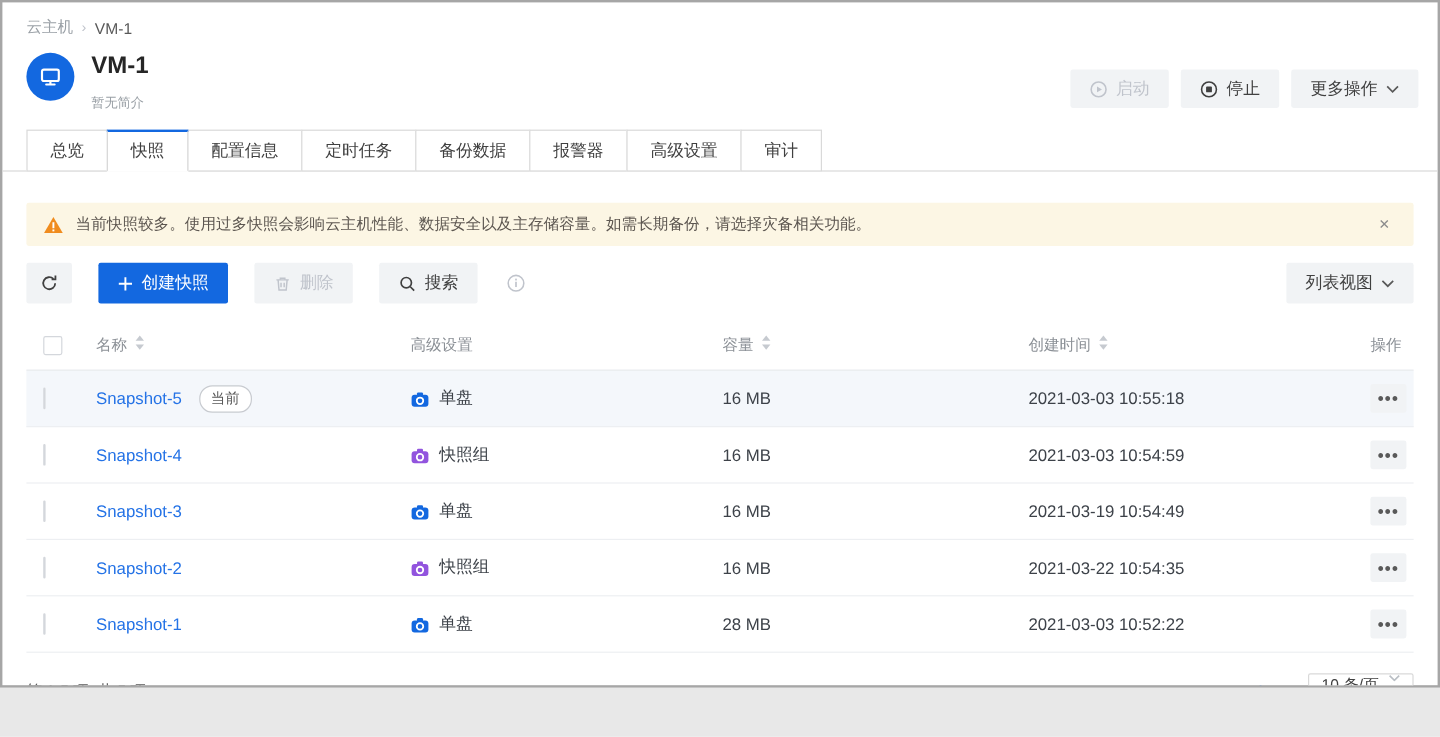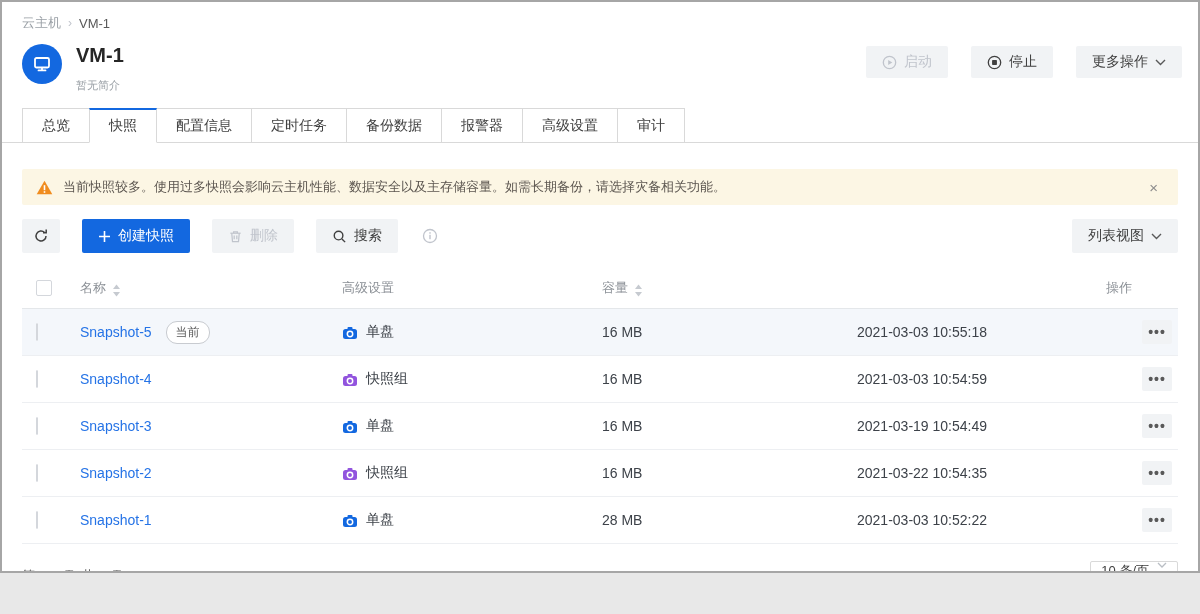--- a/index.html
+++ b/index.html
@@ -13,21 +13,21 @@
   .breadcrumb { padding:12px 20px 0 20px; font-size:13px; color:#9aa0a6; display:flex; gap:7px; align-items:center; }
   .breadcrumb .crumb-root { color:#9aa0a6; cursor:pointer; }
   .breadcrumb .crumb-sep { color:#c0c4cc; font-size:12px; }
   .breadcrumb .crumb-current { color:#595959; }
   
   .header { display:flex; justify-content:space-between; align-items:flex-start; padding:10px 16px 0 20px; }
   .header-left { display:flex; gap:14px; }
   .vm-avatar { width:40px; height:40px; border-radius:50%; background:#1368e0; display:flex; align-items:center; justify-content:center; flex:0 0 auto; margin-top:2px; }
   .title-block .page-title { font-size:20px; font-weight:bold; color:#262626; line-height:26px; }
   .title-block .page-subtitle { font-size:11px; color:#9aa0a6; margin-top:10px; }
-  .header-actions { display:flex; gap:23px; margin-top:4px; }
+  .header-actions { display:flex; gap:10px; margin-top:16px; }
   .btn { display:inline-flex; align-items:center; justify-content:center; gap:7px; height:32px; padding:0 16px;
          background:#f1f3f5; border:none; border-radius:2px; font-size:14px; color:#404040; cursor:pointer;
          font-family:inherit; }
   .btn.disabled { color:#c0c4cc; cursor:default; }
   .btn.primary { background:#1368e0; color:#fff; }
   
   .tabs { display:flex; padding:14px 20px 0 20px; border-bottom:1px solid #d9d9d9;text-align:right; }
   .tab { height:35px; padding:0 19px; display:flex; align-items:center; font-size:14px; color:#404040;
          background:#fff; border:1px solid #d9d9d9; border-bottom:none; margin-left:-1px; cursor:pointer;
          position:relative; top:1px; border-bottom:1px solid #d9d9d9; }
@@ -43,21 +43,21 @@
   
   .toolbar { margin-top:14px; display:flex; align-items:center; gap:22px; }
   .icon-btn { width:38px; height:34px; background:#f1f3f5; border:none; border-radius:2px; display:flex;
               align-items:center; justify-content:center; cursor:pointer; }
   .toolbar .btn { height:34px; }
   .info-icon { margin-left:2px; display:flex; align-items:center; }
   .toolbar-spacer { flex:1; }
   
   .grid-row { display:grid; grid-template-columns:58px 262px 260px 255px 285px 1fr; align-items:center; }
   .thead { margin-top:14px; height:42px; border-bottom:1px solid #e4e7ea; font-size:13px; color:#8b9096; }
-  .th { display:flex; align-items:flex-end; gap:6px; }
+  .th { display:flex; align-items:flex-start; gap:6px; }
   .th.actions, .td.actions { justify-content:flex-end; padding-right:10px; }
   .sort-icon { display:inline-flex; flex-direction:column; line-height:0; }
   .row { height:47px; border-bottom:1px solid #edeff2; font-size:14px; color:#3d4249; }
   .row.highlight { background:#f4f7fb; }
   .checkbox { width:16px; height:16px; border:1px solid #d4d7dc; border-radius:2px; background:#fff; margin-left:14px; cursor:pointer; }
   .name-cell { display:flex; align-items:center; gap:14px; }
   .link { color:#2573e6; text-decoration:none; cursor:pointer; }
   .badge { font-size:12px; color:#595959; border:1px solid #c8cbd0; border-radius:11px; padding:2px 9px; background:#fff; }
   .type-cell { display:flex; align-items:flex-end; gap:8px; }
   .dots-btn { width:30px; height:24px; background:#f1f3f5; border:none; border-radius:2px; color:#595959;
@@ -241,20 +241,29 @@
       </div>
       <div class="th">
         <span>容量</span>
         <span class="sort-icon">
           <svg width="9" height="13" viewBox="0 0 9 13">
               <path d="M4.5 0.5 L8 5 H1 Z" fill="#c6cad0"></path>
               <path d="M4.5 12.5 L1 8 H8 Z" fill="#c6cad0"></path>
             </svg>
         </span>
       </div>
+      <div class="th">
+        <span>创建时间</span>
+        <span class="sort-icon">
+          <svg width="9" height="13" viewBox="0 0 9 13">
+              <path d="M4.5 0.5 L8 5 H1 Z" fill="#c6cad0"></path>
+              <path d="M4.5 12.5 L1 8 H8 Z" fill="#c6cad0"></path>
+            </svg>
+        </span>
+      </div>
       <div class="th actions">
         <span>操作</span>
       </div>
     </div>
 
     <div class="grid-row row highlight">
       <div><span class="checkbox"></span></div>
       <div class="name-cell">
         <a class="link">Snapshot-5</a>
         <span class="badge">当前</span>

